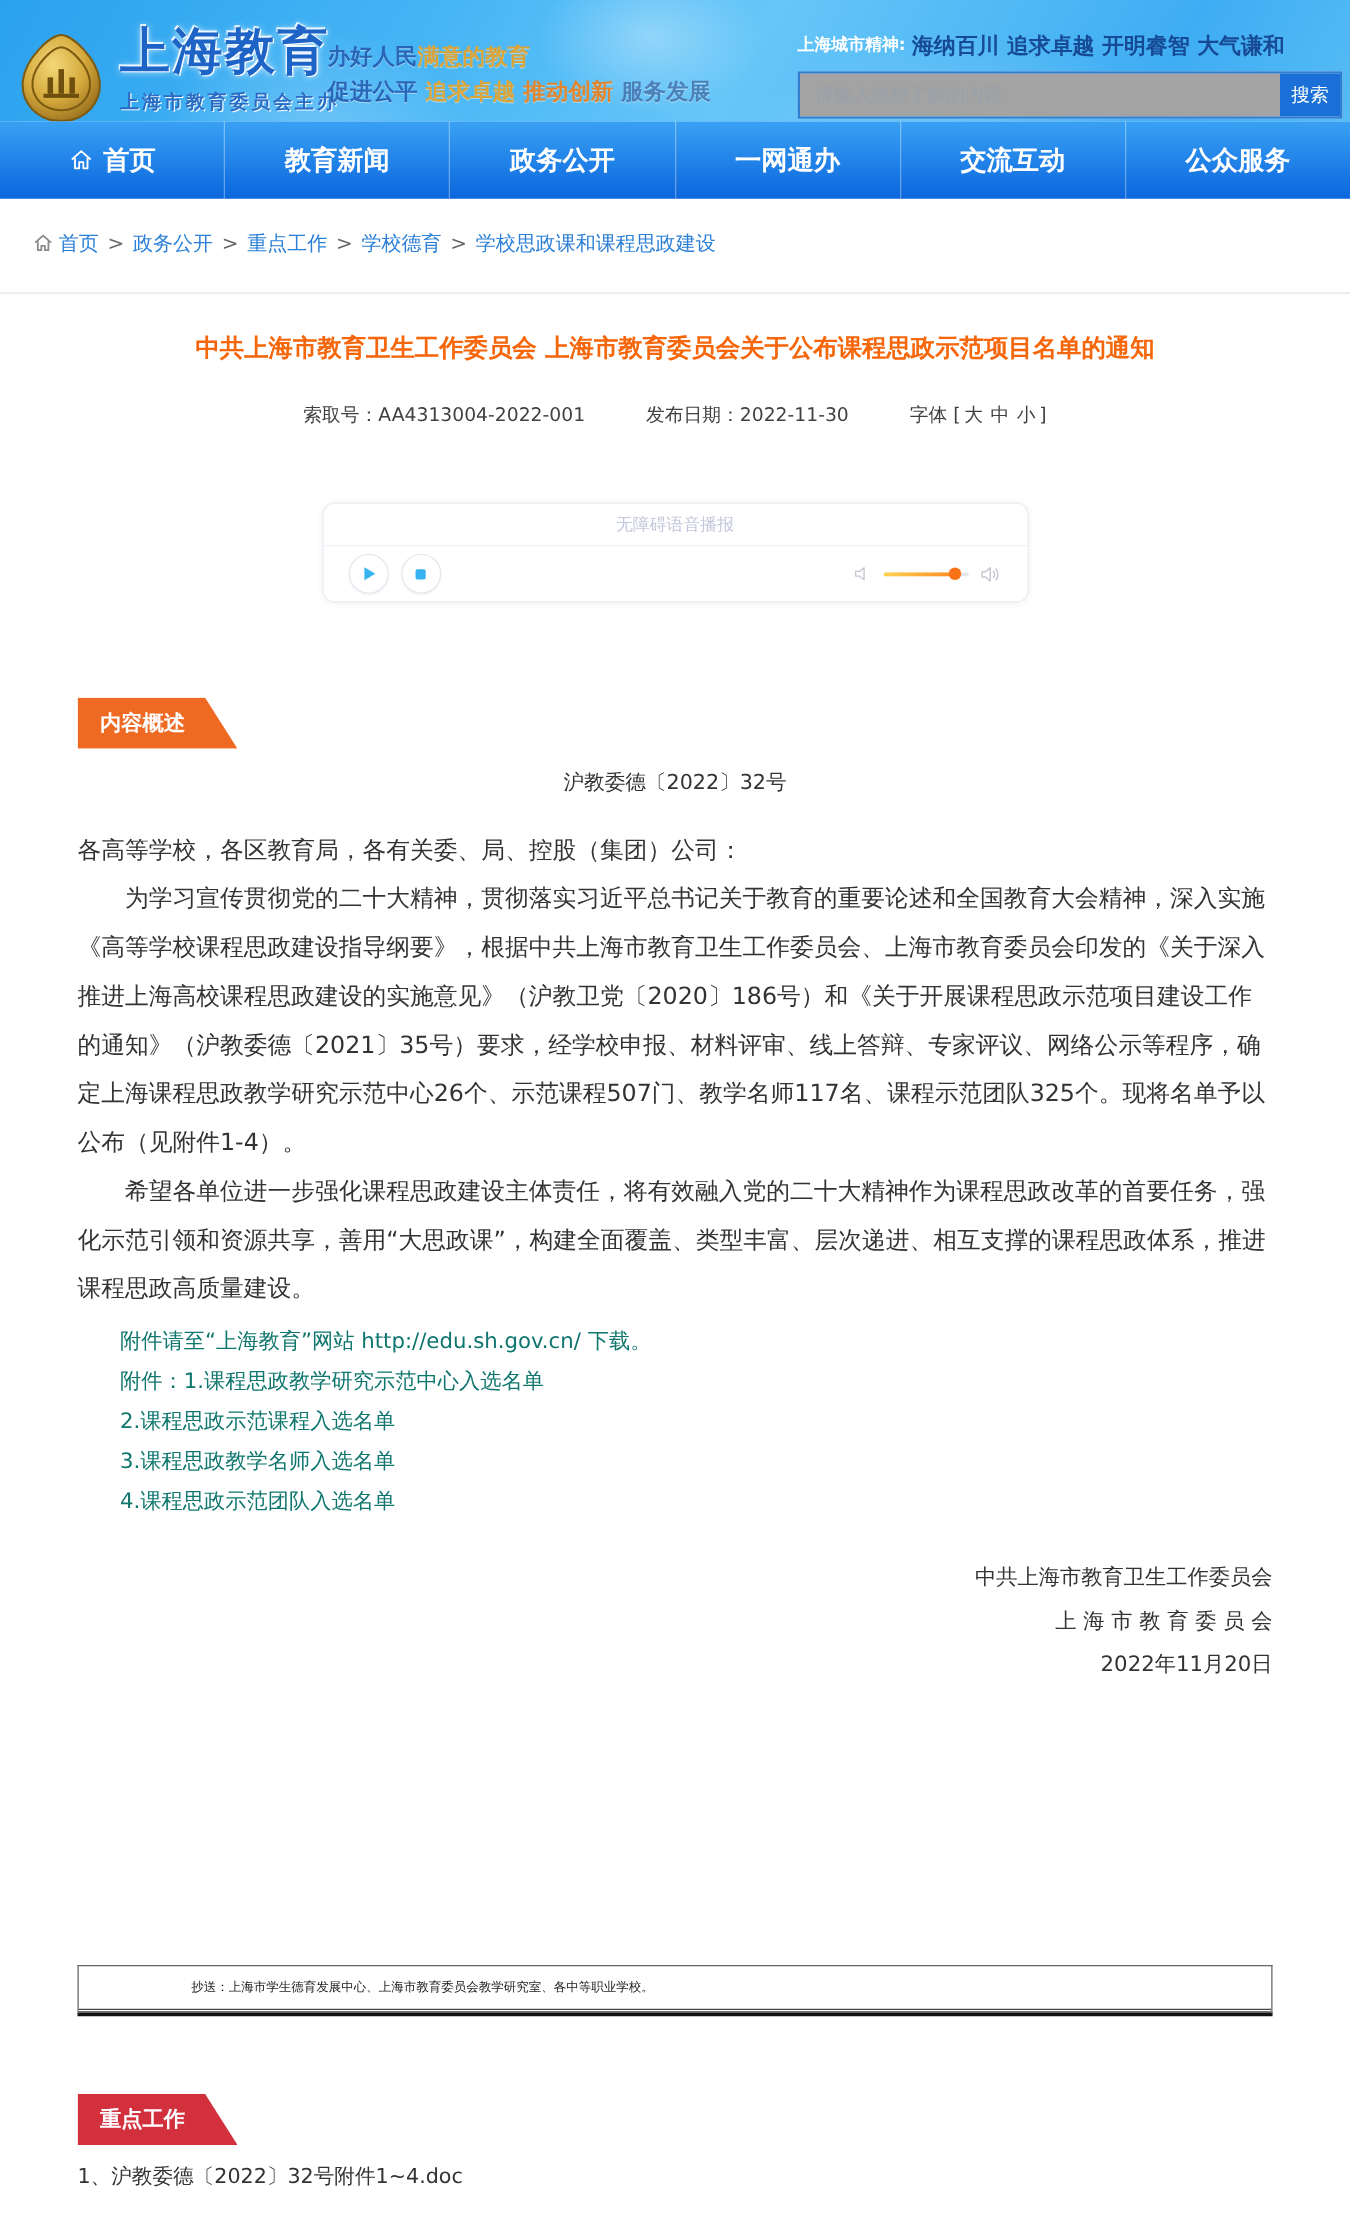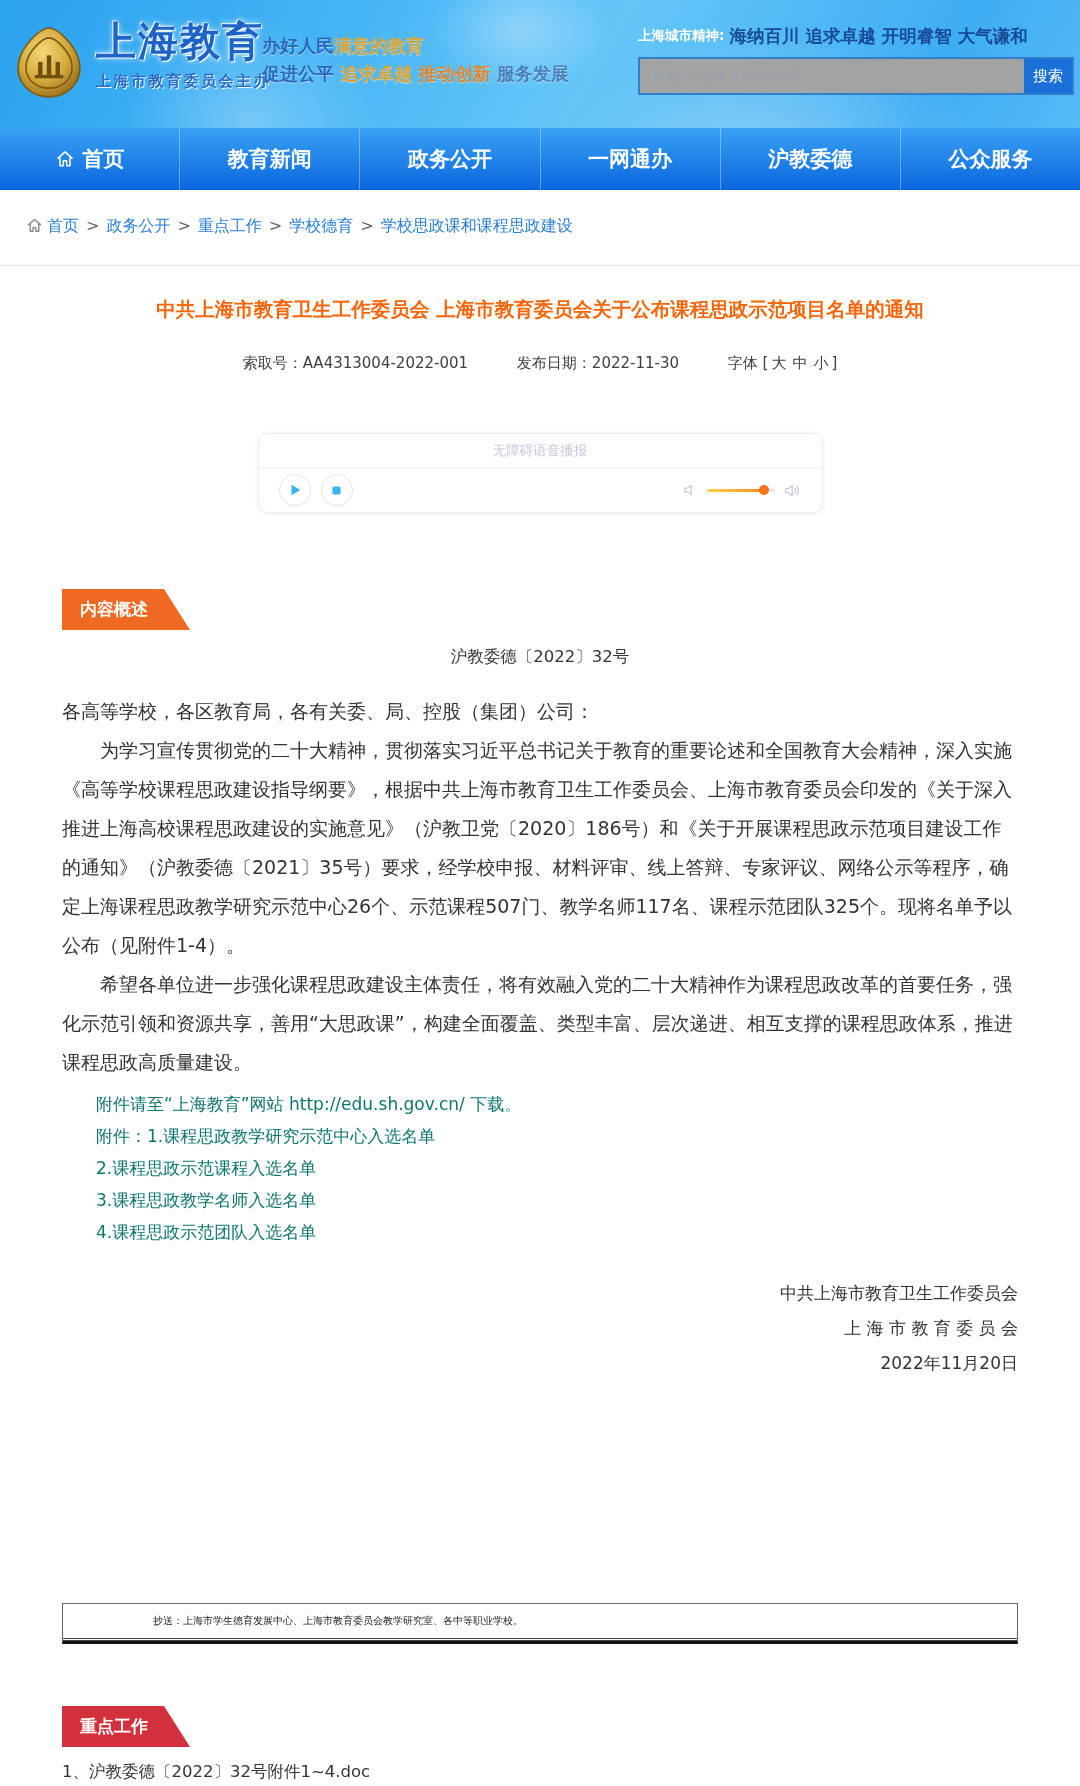--- a/index.html
+++ b/index.html
@@ -4,21 +4,21 @@
 <style>
   * { margin:0; padding:0; box-sizing:border-box; }
   html,body { width:1080px; }
   body {
     height:1786px; overflow:hidden; background:#fff;
     font-family:"DejaVu Sans","Liberation Sans",sans-serif;
     color:#333;
   }
   
   .top-header {
-    position:relative; height:128px; overflow:hidden;
+    position:relative; height:97px; overflow:hidden;
     background:linear-gradient(120deg,#2ba2ee 0%,#44b4f5 30%,#66c6f8 55%,#3fadf3 85%,#55bbf5 100%);
   }
   .deco { position:absolute; border-radius:50%; background:radial-gradient(closest-side,rgba(255,255,255,.55),rgba(255,255,255,0)); pointer-events:none; }
   .deco.d1 { width:260px; height:200px; left:120px; top:20px; opacity:.5; }
   .deco.d2 { width:420px; height:260px; left:560px; top:30px; opacity:.55; }
   .deco.d3 { width:180px; height:120px; left:430px; top:-30px; opacity:.6; }
   .logo-area { position:absolute; left:14px; top:18px; display:flex; align-items:flex-start; }
   .emblem { width:70px; height:78px; margin-top:6px; }
   .title-block { margin-left:12px; }
   .site-name {
@@ -154,21 +154,21 @@
   <div class="nav-item">
       <span>教育新闻</span>
     </div>
   <div class="nav-item">
       <span>政务公开</span>
     </div>
   <div class="nav-item">
       <span>一网通办</span>
     </div>
   <div class="nav-item">
-      <span>沪教委德</span>
+      <span>交流互动</span>
     </div>
   <div class="nav-item">
       <span>公众服务</span>
     </div>
 </nav>
 
 <div class="breadcrumb-bar">
   <svg class="bc-home" width="17" height="17" viewBox="0 0 24 24">
     <path d="M3 11.5 L12 3.5 L21 11.5 M6 10 V20 H10 V15 H14 V20 H18 V10" fill="none" stroke="#8a8a8a" stroke-width="2" stroke-linejoin="round"></path>
   </svg><span class="crumb">首页</span><span class="sep">&gt;</span><span class="crumb">政务公开</span><span class="sep">&gt;</span><span class="crumb">重点工作</span><span class="sep">&gt;</span><span class="crumb">学校德育</span><span class="sep">&gt;</span><span class="crumb">学校思政课和课程思政建设</span>

